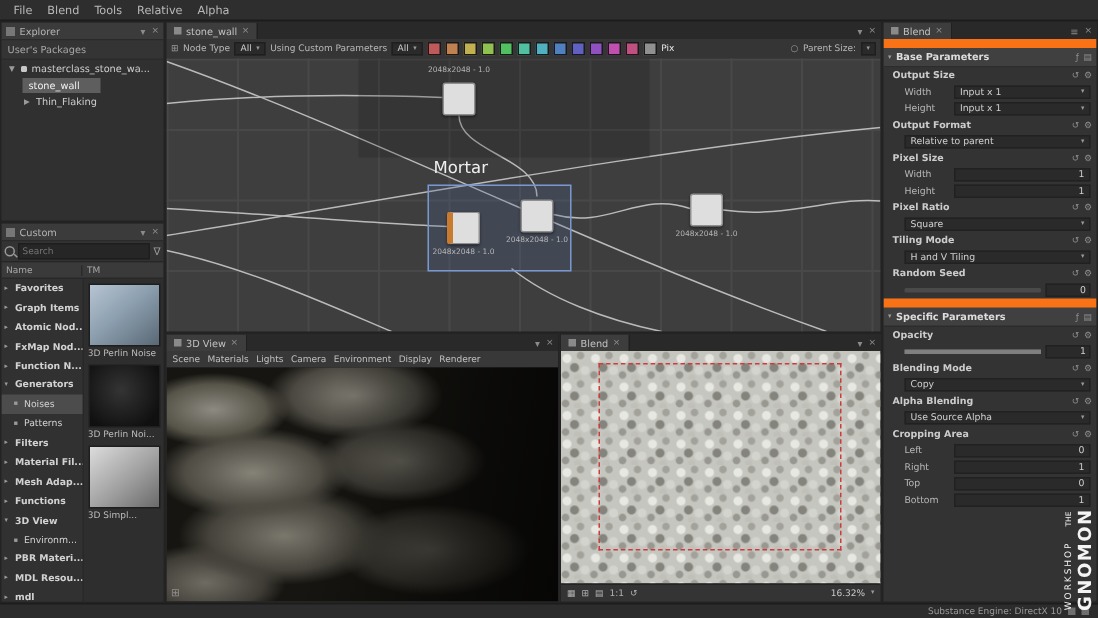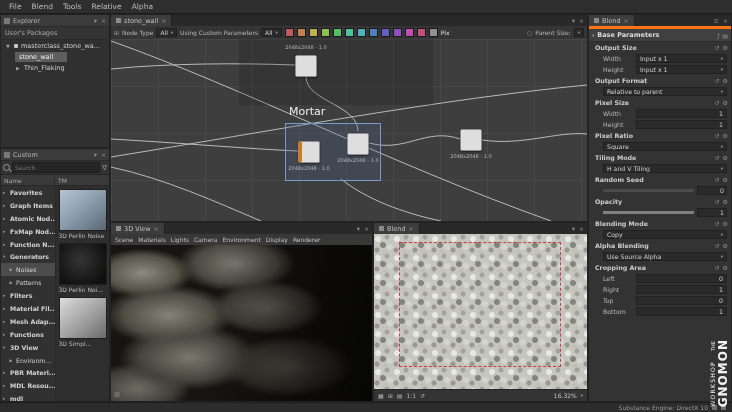--- a/index.html
+++ b/index.html
@@ -99,21 +99,21 @@
       radial-gradient(circle at 16px 13px, #d4d4ce 0, #d4d4ce 2.5px, transparent 3.5px),
       radial-gradient(circle at 3px 16px, #989891 0, #989891 2px, transparent 3px),
       radial-gradient(circle at 11px 18px, #c0c0b9 0, #c0c0b9 2px, transparent 3px);
     background-size:19px 19px;}
   .crop{position:absolute;left:25px;top:8px;width:160px;height:123px;border:1px dashed #cf3a3a;}
   .btoolbar{position:absolute;left:0;bottom:0;width:213px;height:12px;background:#343434;border-top:1px solid #242424;display:flex;align-items:center;gap:4px;padding:0 4px;font-size:6px;color:#b0b0b0;box-sizing:border-box;}
   .zoom{margin-left:auto;color:#c8c8c8;}
 
   
   .props{left:588px;top:14px;width:144px;height:388px;background:#333;}
-  .sec{height:12px;background:#404040;border-top:3px solid #f97316;border-bottom:1px solid #2c2c2c;display:flex;align-items:center;gap:3px;padding:0 3px;font-size:6.5px;font-weight:bold;color:#dcdcdc;}
+  .sec{height:12px;background:#404040;border-top:6px solid #f97316;border-bottom:1px solid #2c2c2c;display:flex;align-items:center;gap:3px;padding:0 3px;font-size:6.5px;font-weight:bold;color:#dcdcdc;}
   .sec .arr{font-size:4.5px;color:#9d9d9d;}
   .gicons{margin-left:auto;display:flex;gap:3px;color:#8d8d8d;font-weight:normal;font-size:6px;}
   .grp{height:11px;display:flex;align-items:center;padding:0 3px 0 6px;font-size:6.3px;font-weight:bold;color:#cccccc;}
   .prow{height:11px;display:flex;align-items:center;gap:3px;padding:0 4px 0 14px;font-size:6.2px;color:#b8b8b8;}
   .plbl{width:30px;flex:none;}
   .pval{flex:1;min-width:0;height:9px;background:#2a2a2a;border:1px solid #212121;display:flex;align-items:center;justify-content:space-between;padding:0 3px;color:#d0d0d0;box-sizing:border-box;}
   .pval.right{justify-content:flex-end;}
   .slider{flex:1;height:3px;background:#4a4a4a;position:relative;border-radius:1px;}
   .slider .fill{position:absolute;left:0;top:0;height:100%;background:#7f7f7f;}
   .numbox{width:30px;flex:none;height:9px;background:#2a2a2a;border:1px solid #212121;display:flex;align-items:center;justify-content:flex-end;padding:0 2px;color:#d0d0d0;box-sizing:border-box;}
@@ -509,20 +509,28 @@
           <span>⚙</span>
         </span>
     </div>
     <div class="prow">
       <span class="slider">
           <span class="fill" style="width:0%;"></span>
         </span>
       <span class="numbox">0</span>
     </div>
 
+    <div class="sec">
+      <span class="arr">▾</span>
+      <span>Specific Parameters</span>
+      <span class="gicons">
+          <span>ƒ</span>
+          <span>▤</span>
+        </span>
+    </div>
 
     <div class="grp">
       <span>Opacity</span>
       <span class="gicons">
           <span>↺</span>
           <span>⚙</span>
         </span>
     </div>
     <div class="prow">
       <span class="slider">

